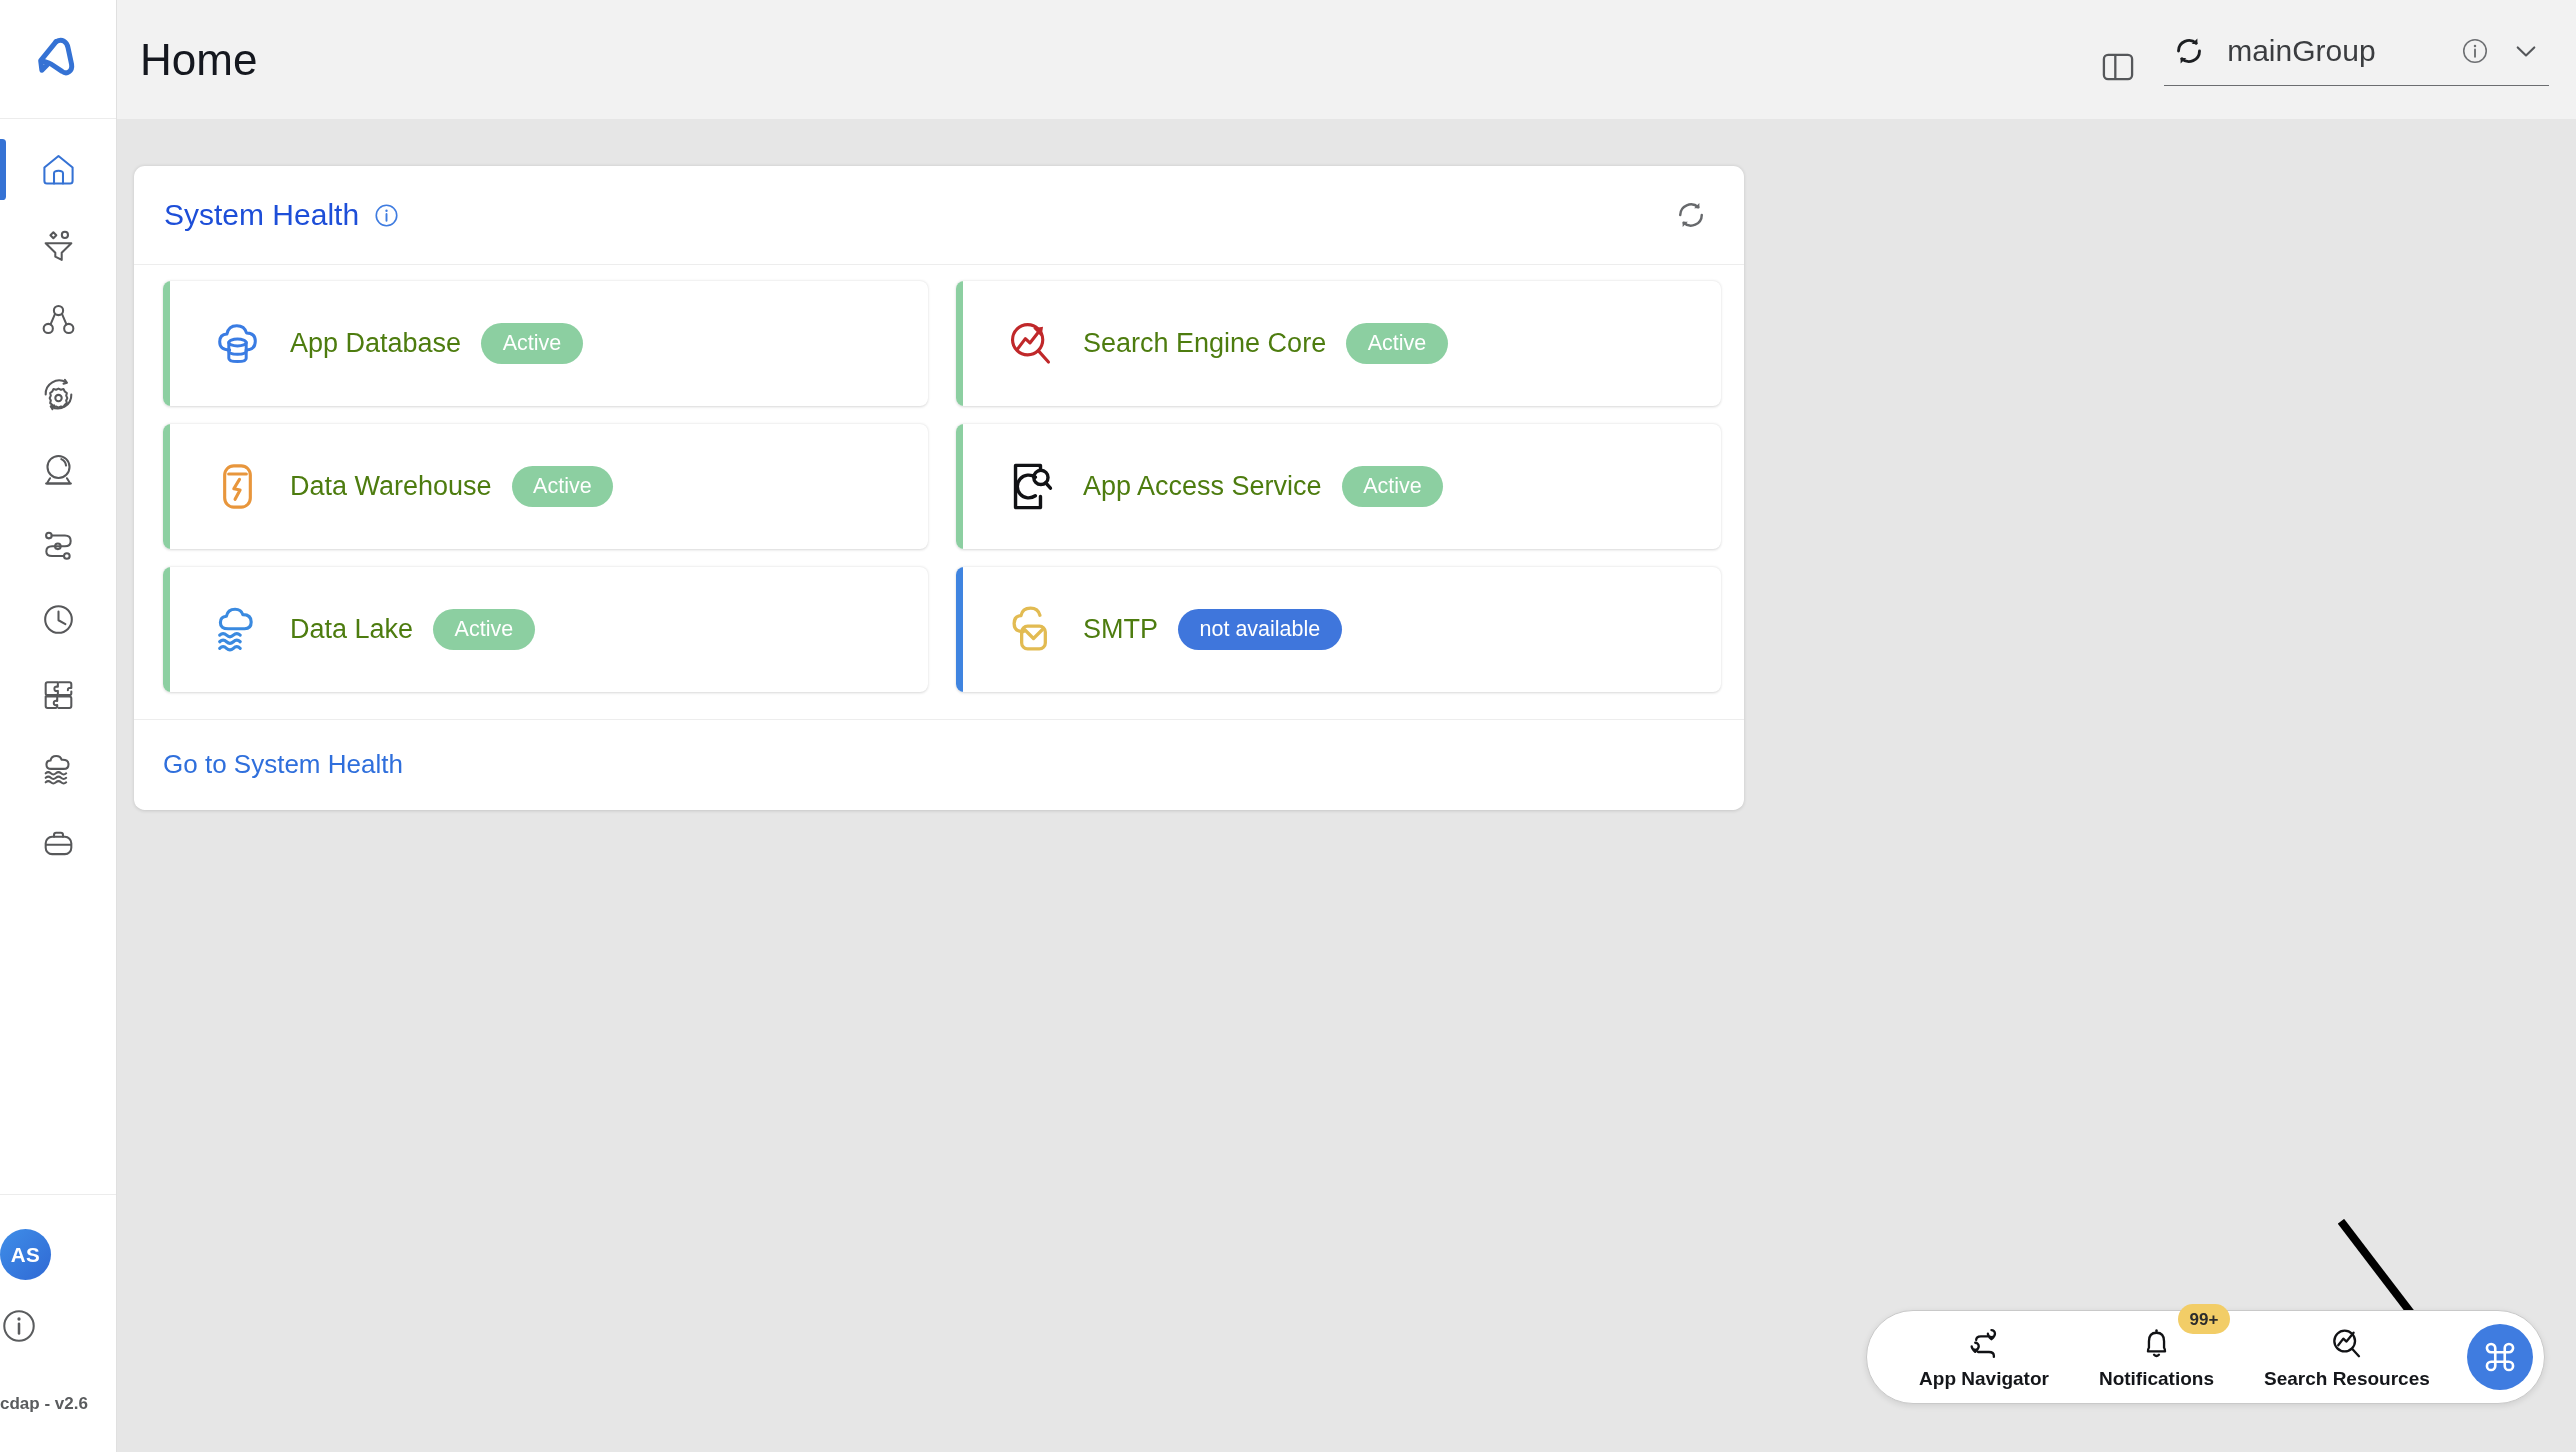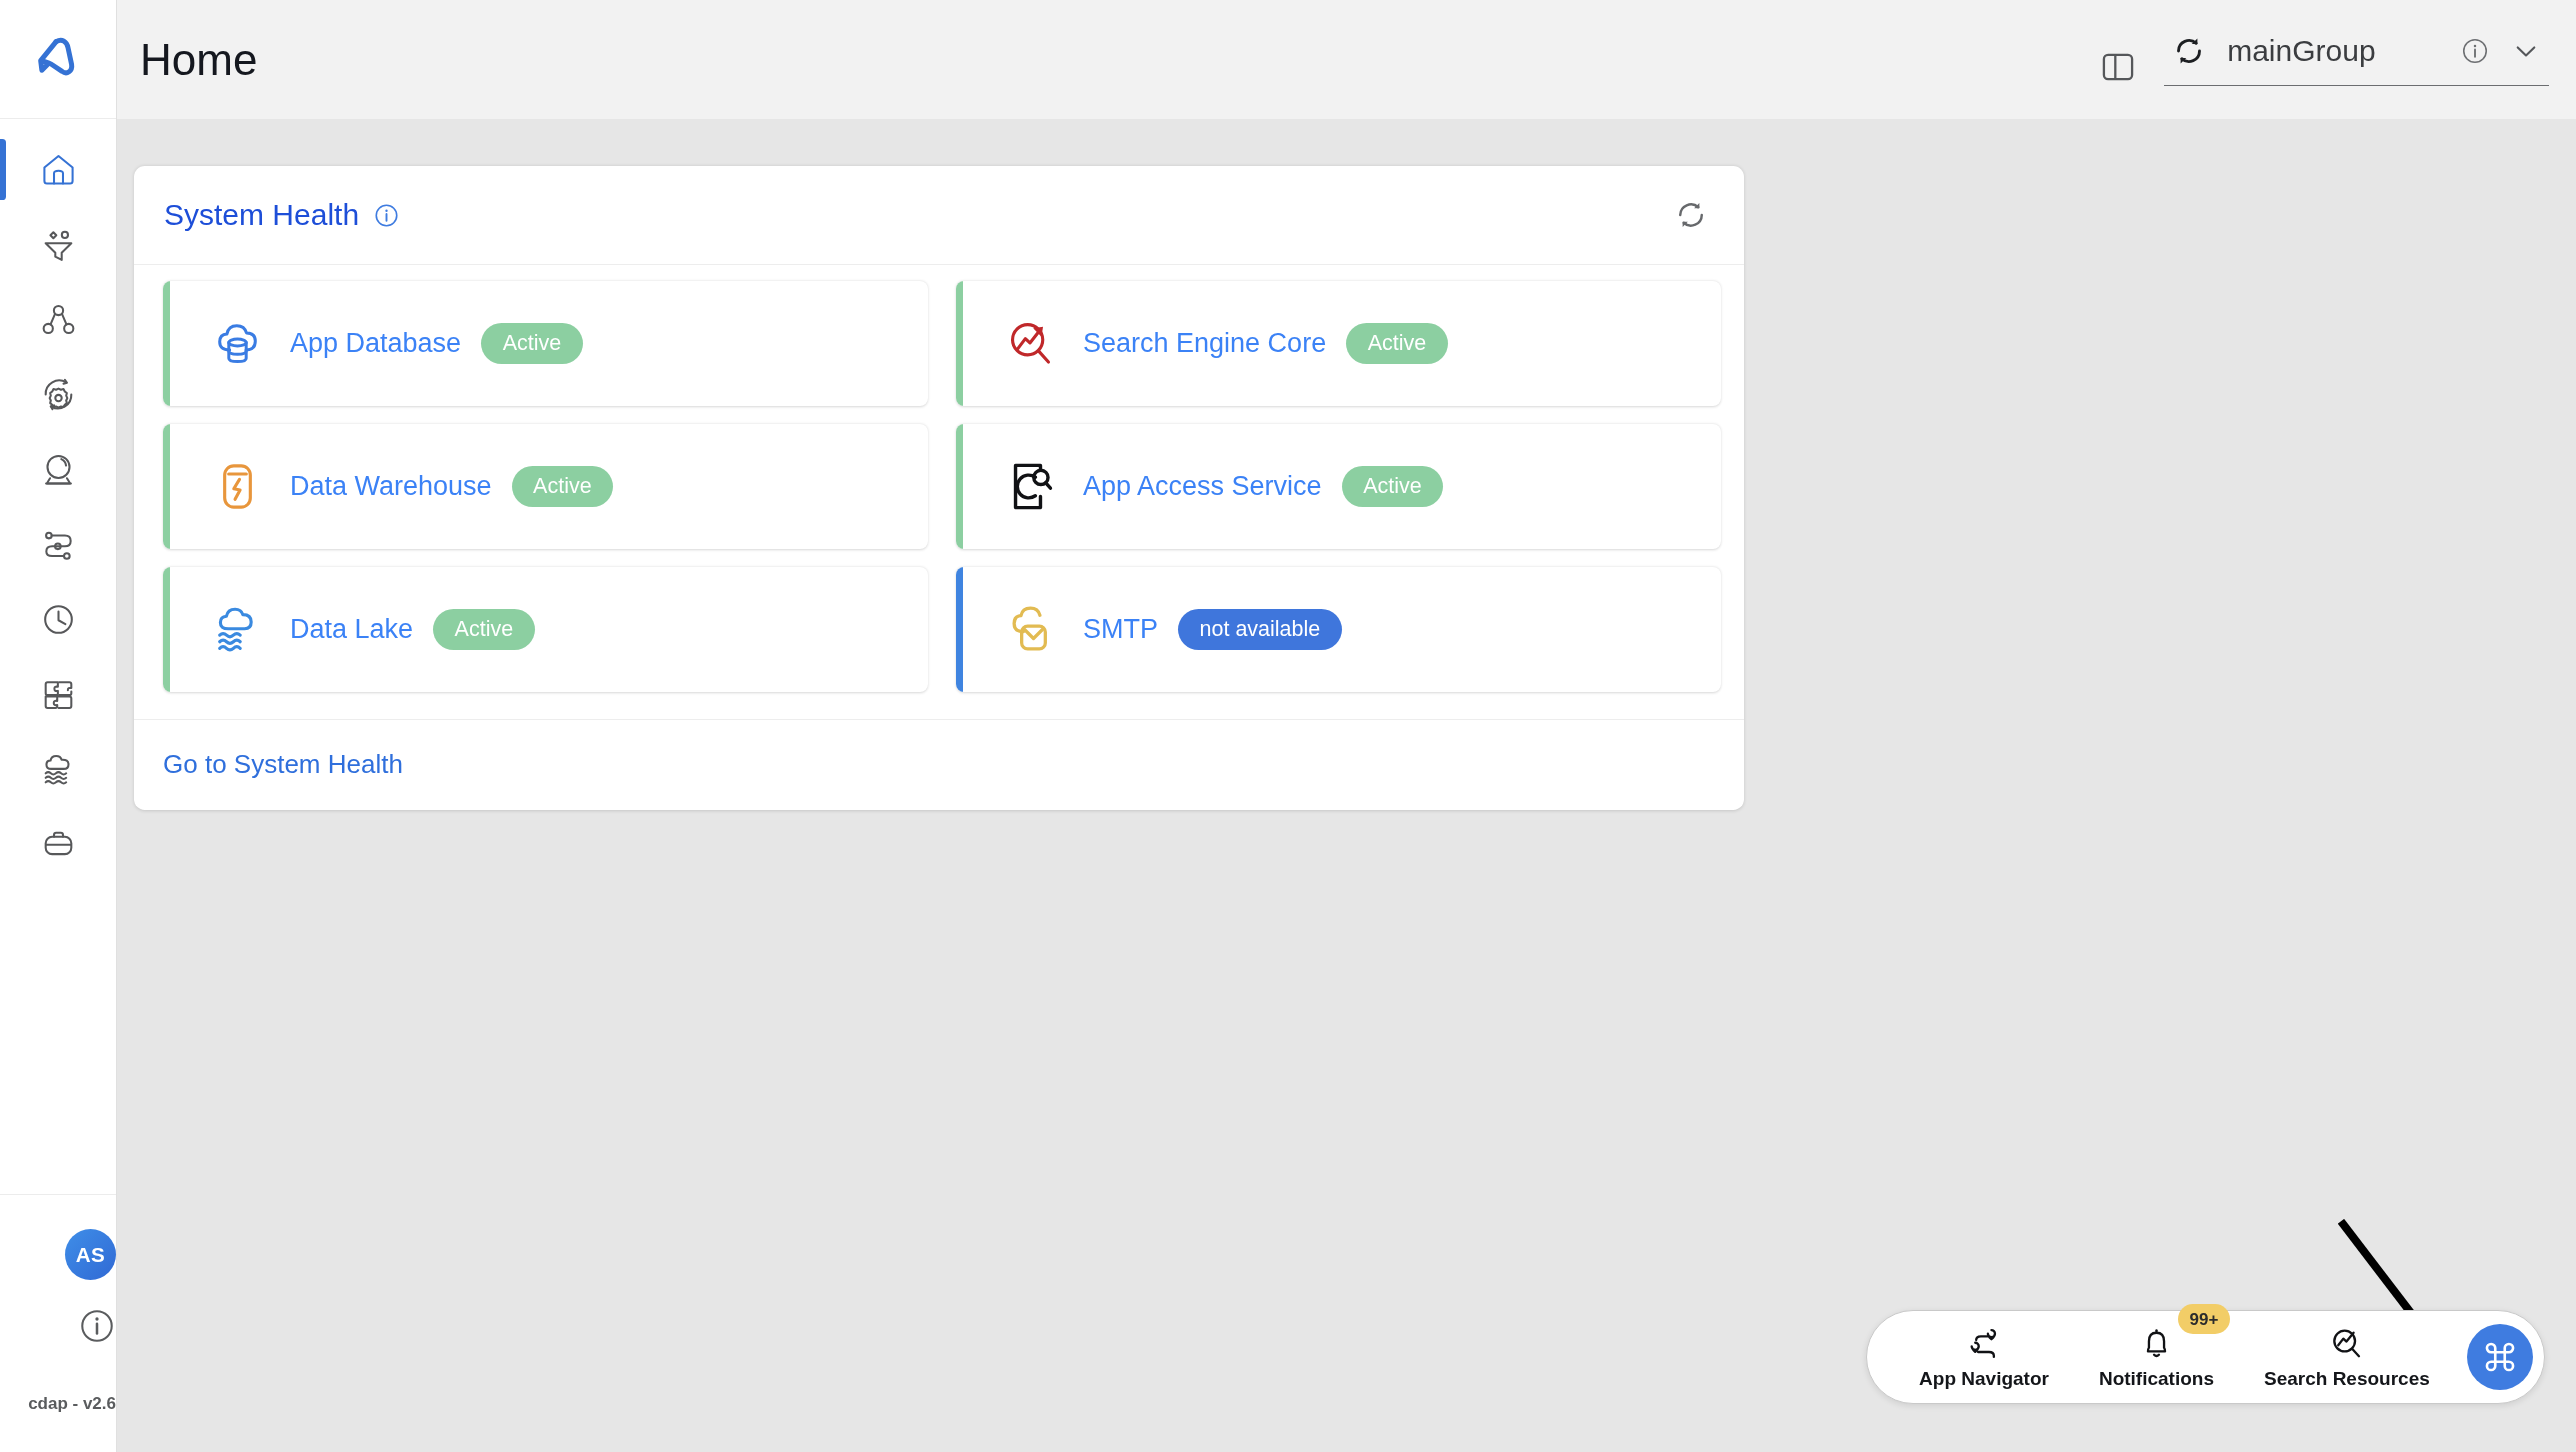--- a/index.html
+++ b/index.html
@@ -40,21 +40,21 @@
   .nav-ico path, .nav-ico circle, .nav-ico rect, .nav-ico line, .nav-ico polyline, .nav-ico ellipse {
     stroke: #57585a; stroke-width: 1.6; fill: none;
     stroke-linecap: round; stroke-linejoin: round;
   }
   .nav-item.active .nav-ico path,
   .nav-item.active .nav-ico circle,
   .nav-item.active .nav-ico rect { stroke: #3572d4; }
 
   #sidebar-footer {
     width: 100%; padding-bottom: 39px;
-    display: flex; flex-direction: column; align-items: flex-end;
+    display: flex; flex-direction: column; align-items: flex-start;
     border-top: 0.9px solid #ececec; padding-top: 34px;
   }
   #avatar {
     width: 51px; height: 51px; border-radius: 50%;
     background: linear-gradient(135deg, #3f8ee8 0%, #3069d4 100%);
     color: #fff; font-size: 20.6px; font-weight: 600;
     display: flex; align-items: center; justify-content: center;
     letter-spacing: 0.4px; cursor: pointer;
   }
   #info-btn { margin-top: 27px; cursor: pointer; }
@@ -121,21 +121,21 @@
   .accent { position: absolute; left: 0; top: 0; width: 7.2px; height: 100%; }
   .accent.green { background: #8ccfa1; }
   .accent.blue  { background: #3f84e0; }
   .hi-icon {
     margin-left: 45px; width: 59px; height: 59px;
     display: flex; align-items: center; justify-content: center;
     flex: none;
   }
   .hi-icon svg { width: 57px; height: 57px; display:block; }
   .hi-label {
-    margin-left: 23px; font-size: 27px; color: #3b82f6; white-space: nowrap;
+    margin-left: 23px; font-size: 27px; color: #4d7c0f; white-space: nowrap;
   }
   .hi-badge {
     margin-left: 20px; border-radius: 895px;
     padding: 8px 21.5px; font-size: 21.5px; color: #ffffff;
     white-space: nowrap; line-height: 1.15;
   }
   .hi-badge.green { background: #8ccfa1; }
   .hi-badge.blue  { background: #3f76dc; }
 
   #card-foot {

